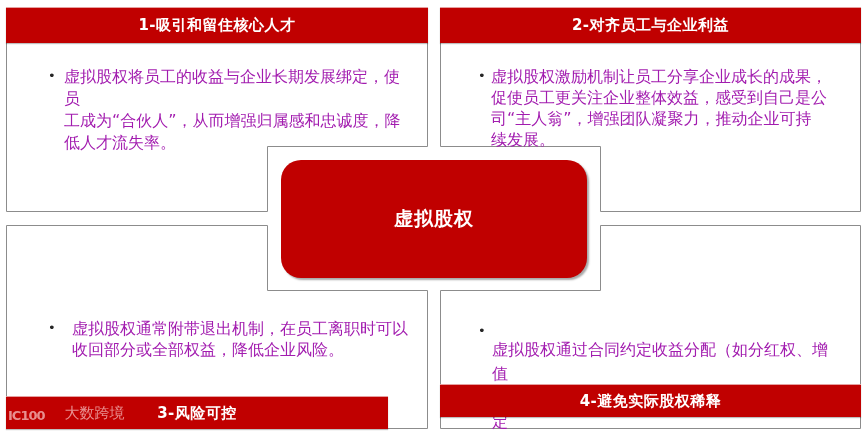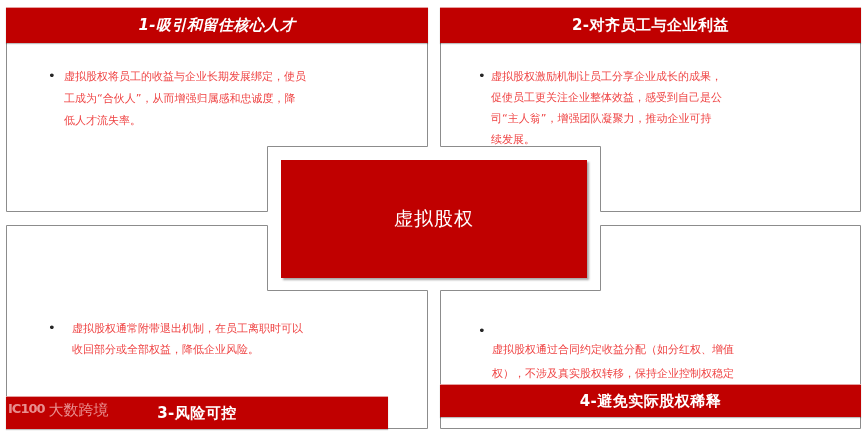--- a/index.html
+++ b/index.html
@@ -2,46 +2,46 @@
 <html><head>
 <meta charset="utf-8">
 <style>
   html, body { margin:0; padding:0; }
   body { width:865px; height:432px; background:#ffffff; position:relative; overflow:hidden;
          font-family:"DejaVu Sans","Liberation Sans",sans-serif; }
   .frame { position:absolute; left:0; top:0; width:865px; height:432px; }
   .head { position:absolute; background:#c00000; color:#fff; font-weight:bold; font-size:15px;
           display:flex; align-items:center; justify-content:center; letter-spacing:0.5px;
           border-top:1px solid #e6a0a0; box-shadow:0 1px 1px rgba(0,0,0,0.25); }
-  .body-text { position:absolute; font-size:11px; line-height:22px; color:#ef4444; }
+  .body-text { position:absolute; font-size:16px; line-height:22px; color:#a21caf; }
   .bullet { position:absolute; font-size:13px; color:#262626; }
   .center { position:absolute; left:281px; top:160px; width:306px; height:118px; background:#c00000;
-            box-shadow:2px 2px 2px rgba(0,0,0,0.35); color:#fff; font-weight:normal; font-size:19px;
-            display:flex; align-items:center; justify-content:center; letter-spacing:1px; }
-  .watermark { position:absolute; left:8px; top:401px; height:22px; display:flex; align-items:flex-start;
-               color:#f0a8a8; font-size:15px; gap:4px; opacity:0.85; }
+            box-shadow:2px 2px 2px rgba(0,0,0,0.35); color:#fff; font-weight:bold; font-size:19px;
+            display:flex; align-items:center; justify-content:center; letter-spacing:1px;border-radius:20px; }
+  .watermark { position:absolute; left:8px; top:401px; height:22px; display:flex; align-items:flex-end;
+               color:#f0a8a8; font-size:15px; gap:20px; opacity:0.85; }
   .wm-logo { font-size:13px; font-weight:bold; letter-spacing:-1px; }
 </style>
 </head>
 <body>
 
 <svg class="frame" viewBox="0 0 865 432" width="865" height="432">
   <g fill="#ffffff" stroke="#8c8c8c" stroke-width="1">
 
     <path d="M6.5 7.5 H427.5 V146.5 H267.5 V211.5 H6.5 Z"></path>
 
     <path d="M440.5 7.5 H860.5 V211.5 H600.5 V146.5 H440.5 Z"></path>
 
     <path d="M6.5 225.5 H267.5 V290.5 H427.5 V428.5 H6.5 Z"></path>
 
     <path d="M600.5 225.5 H860.5 V428.5 H440.5 V290.5 H600.5 Z"></path>
   </g>
 </svg>
 
-<div class="head" style="left:6px; top:7px; width:422px; height:35px;font-style:italic;">
+<div class="head" style="left:6px; top:7px; width:422px; height:35px;">
   <span>1-吸引和留住核心人才</span>
 </div>
 <span class="bullet" style="left:48px; top:68px;">•</span>
 <div class="body-text" style="left:64px; top:66px; width:340px;">
   <div>虚拟股权将员工的收益与企业长期发展绑定，使员</div>
   <div>工成为“合伙人”，从而增强归属感和忠诚度，降</div>
   <div>低人才流失率。</div>
 </div>
 
 <div class="head" style="left:440px; top:7px; width:421px; height:35px;">

